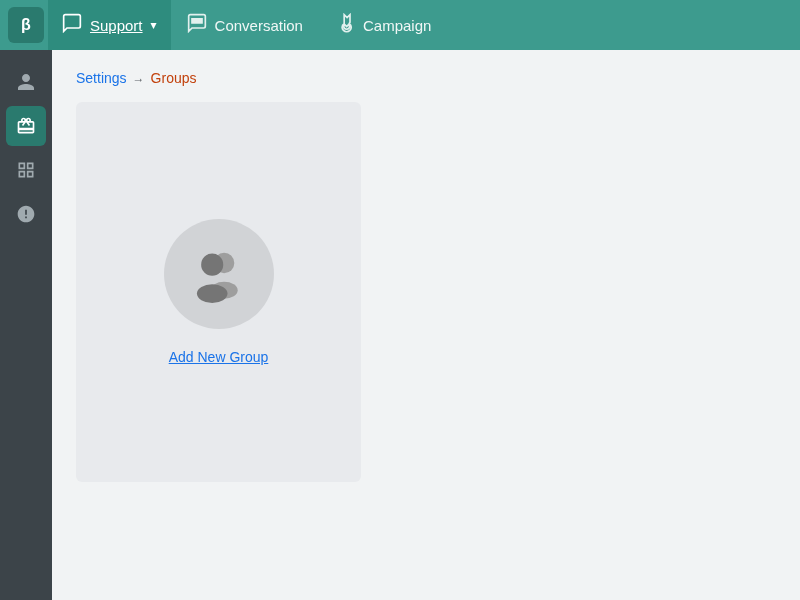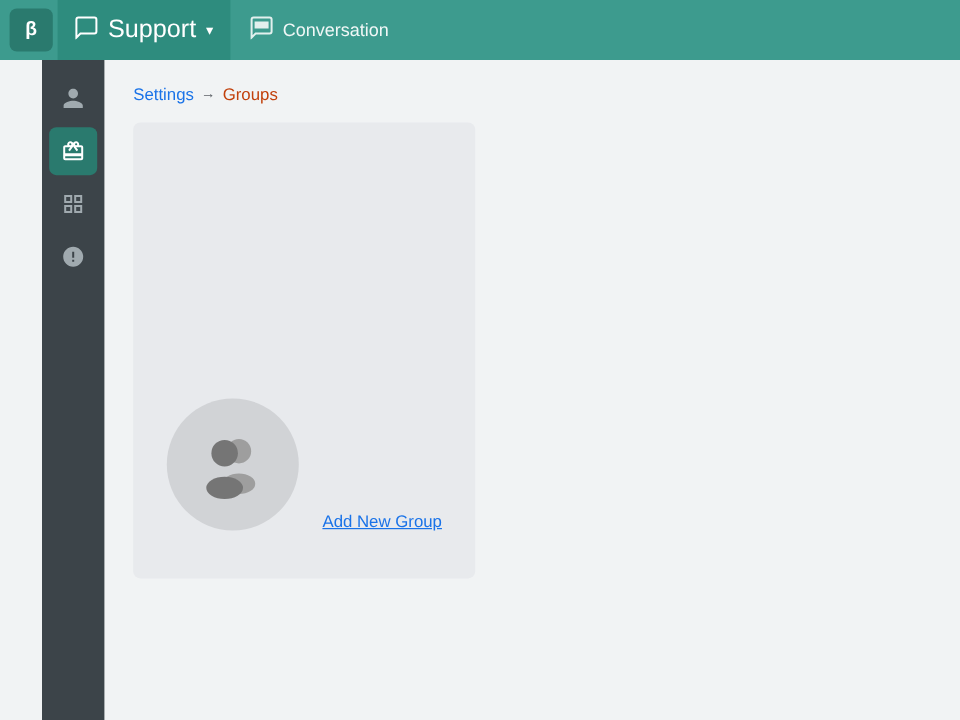--- a/index.html
+++ b/index.html
@@ -32,43 +32,43 @@
       padding: 0 14px;
       gap: 8px;
       border-radius: 0;
       cursor: pointer;
     }
     .nav-active-tab .tab-icon {
       color: #fff;
     }
     .nav-active-tab .tab-label {
       color: #fff;
-      font-size: 21px;
+      font-size: 15px;
       font-weight: 500;
+      text-decoration: underline;
     }
     .nav-active-tab .chevron-icon {
       color: #fff;
       font-size: 12px;
     }
     .nav-tab {
       height: 50px;
       display: flex; align-items: center; justify-content: space-between;
       padding: 0 16px;
       gap: 8px;
       cursor: pointer;
     }
     .nav-tab .tab-icon { color: rgba(255,255,255,0.85); font-size: 16px; }
     .nav-tab .tab-label { color: rgba(255,255,255,0.92); font-size: 15px; }
 
     
     .main-layout {
       display: flex;
       flex: 1;
       overflow: hidden;
-      padding-left: 35px;
     }
 
     
     .sidebar {
       width: 52px;
       background: #3c4449;
       display: flex;
       flex-direction: column;
       align-items: center;
       padding-top: 12px;
@@ -111,22 +111,22 @@
     .breadcrumb-arrow { color: #5f6368; font-size: 12px; }
     .breadcrumb-current { color: #c2410c; }
 
     
     .groups-card {
       background: #e8eaed;
       border-radius: 6px;
       width: 285px;
       min-height: 380px;
       display: flex;
-      flex-direction: row;
-      align-items: flex-end;
+      flex-direction: column;
+      align-items: center;
       justify-content: center;
       gap: 20px;
       padding: 40px 20px;
     }
 
     
     .group-icon-circle {
       width: 110px; height: 110px;
       background: #d1d3d6;
       border-radius: 50%;
@@ -170,20 +170,28 @@
   <div class="nav-tab">
     <span class="tab-icon">
       <svg class="icon-svg" viewBox="0 0 24 24" fill="rgba(255,255,255,0.85)" stroke="none">
         <path d="M20 2H4c-1.1 0-2 .9-2 2v18l4-4h14c1.1 0 2-.9 2-2V4c0-1.1-.9-2-2-2zm-2 10H6V10h12v2zm0-3H6V7h12v2z"></path>
       </svg>
     </span>
     <span class="tab-label">Conversation</span>
   </div>
 
 
+  <div class="nav-tab">
+    <span class="tab-icon">
+      <svg class="icon-svg" viewBox="0 0 24 24" fill="rgba(255,255,255,0.85)" stroke="none">
+        <path d="M18 11.03V2l-3.5 3.5L11 2v10.94c-1.49.85-2.5 2.45-2.5 4.29C8.5 19.97 11.03 22.5 14 22.5s5.5-2.53 5.5-5.28c0-1.82-.99-3.41-2.5-4.27zm-4 8.47c-1.93 0-3.5-1.57-3.5-3.5 0-.93.36-1.78.96-2.4l2.54 2.54 2.54-2.54c.6.62.96 1.47.96 2.4 0 1.93-1.57 3.5-3.5 3.5z"></path>
+      </svg>
+    </span>
+    <span class="tab-label">Campaign</span>
+  </div>
 </div>
 
 <div class="main-layout">
 
   <div class="sidebar">
 
     <div class="sidebar-item">
       <svg viewBox="0 0 24 24" width="20" height="20" fill="#a0aaaf">
         <path d="M12 12c2.7 0 4.8-2.1 4.8-4.8S14.7 2.4 12 2.4 7.2 4.5 7.2 7.2 9.3 12 12 12zm0 2.4c-3.2 0-9.6 1.6-9.6 4.8v2.4h19.2v-2.4c0-3.2-6.4-4.8-9.6-4.8z"></path>
       </svg>

